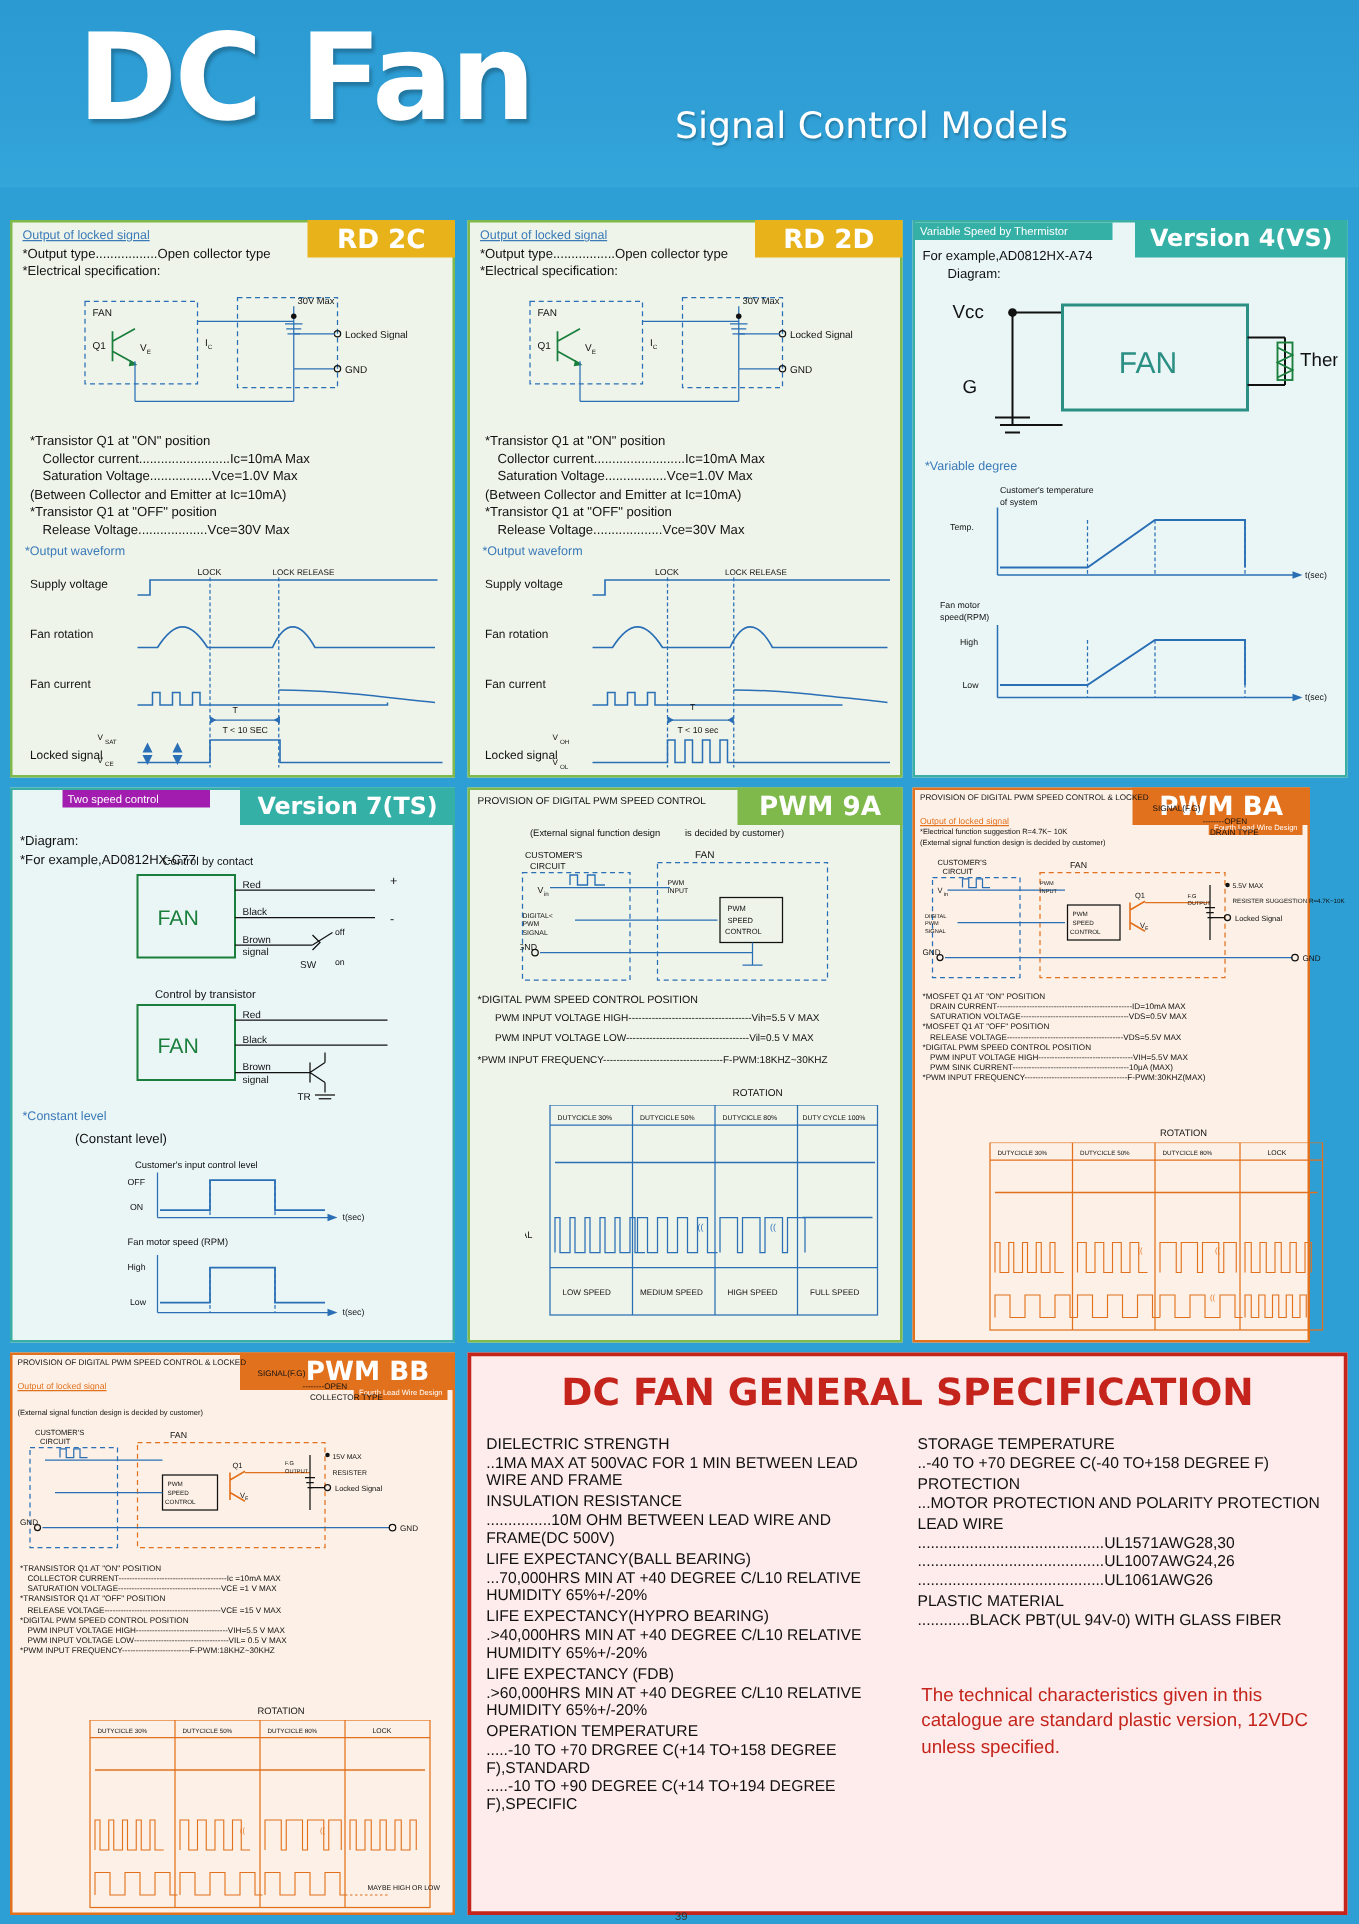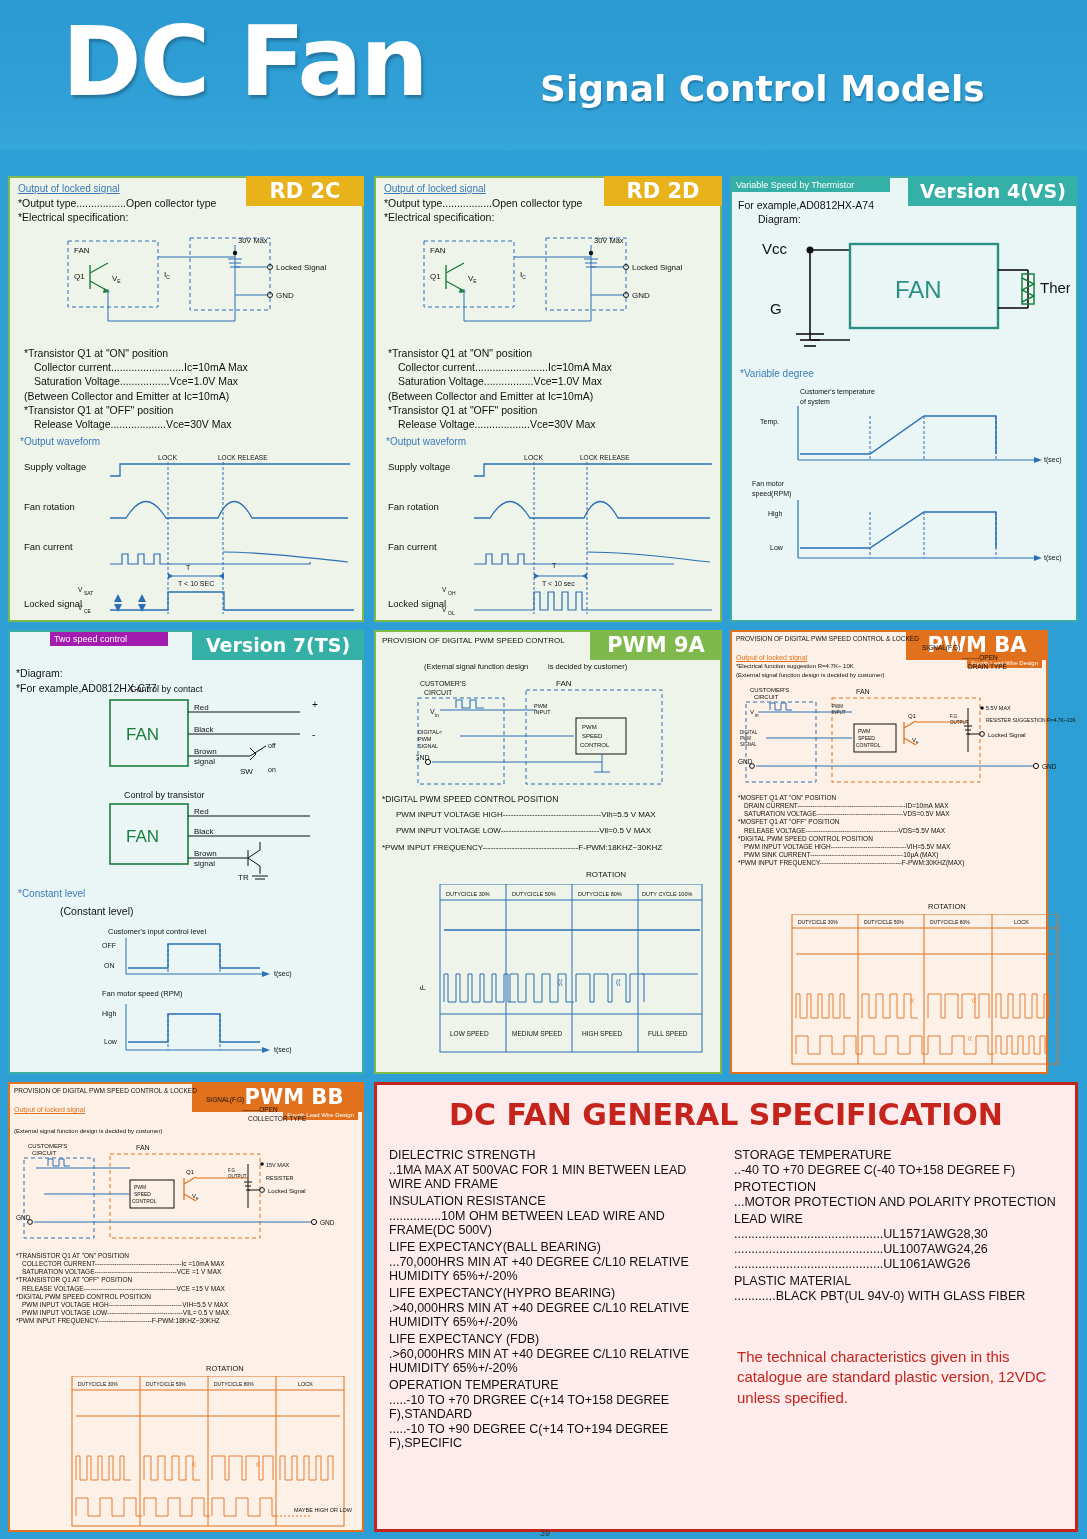--- a/index.html
+++ b/index.html
@@ -16,22 +16,22 @@
     background:linear-gradient(180deg,#2b9ad2 0%, #2f9fd6 60%, #35a6da 100%);
   }
   .hd-title{
     position:absolute;left:62px;top:14px;
     font-size:96px;font-weight:bold;color:#ffffff;letter-spacing:-2px;
     font-family:"DejaVu Sans", sans-serif;
     text-shadow:2px 3px 3px rgba(0,0,0,.25);
     line-height:1;
   }
   .hd-sub{
-    position:absolute;left:540px;top:68px;
-    font-size:36px;font-weight:bold;color:#ffffff;
+    position:absolute;left:540px;top:83px;
+    font-size:29px;font-weight:normal;color:#ffffff;
     font-family:"DejaVu Sans", sans-serif;
     text-shadow:1px 2px 2px rgba(0,0,0,.25);
   }
   
   .panel{position:absolute;background:#eef4ea;box-sizing:border-box;}
   .panel.green{border:2px solid #7fb94b;}
   .panel.teal{border:2px solid #3aada5;}
   .panel.orange{border:2px solid #e2711d;}
   .panel.red{border:3px solid #c4241b;background:#fdeceb;}
   .tab{

